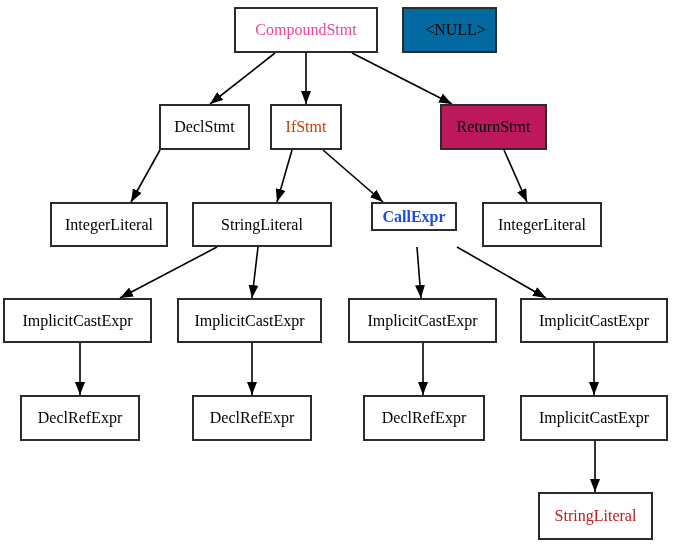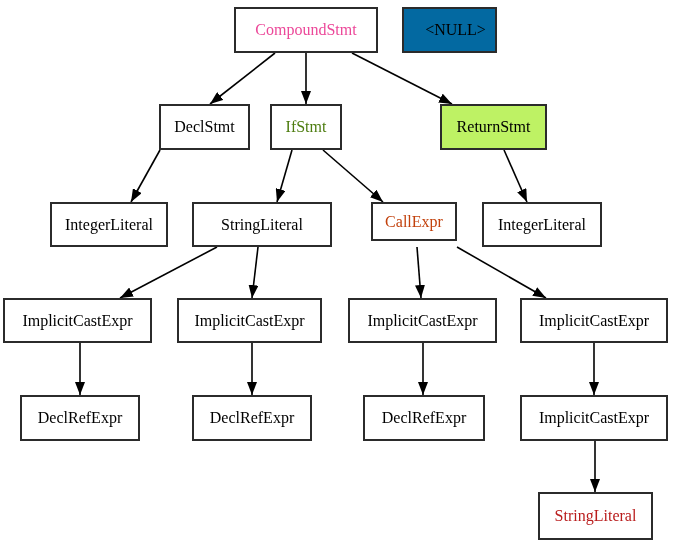--- a/index.html
+++ b/index.html
@@ -63,25 +63,25 @@
         <line x1="252" y1="343" x2="252" y2="395" stroke="#000000" stroke-width="1.6" marker-end="url(#arrowhead)"></line>
         <line x1="423" y1="343" x2="423" y2="395" stroke="#000000" stroke-width="1.6" marker-end="url(#arrowhead)"></line>
         <line x1="594" y1="343" x2="594" y2="395" stroke="#000000" stroke-width="1.6" marker-end="url(#arrowhead)"></line>
         <line x1="595" y1="441" x2="595" y2="492" stroke="#000000" stroke-width="1.6" marker-end="url(#arrowhead)"></line>
       </g>
   </svg>
   <div id="nodes">
       <div class="node" style="left: 234px; top: 7px; width: 144px; height: 46px; border-color: rgb(43, 43, 43); background: rgb(255, 255, 255); color: #ec4899;">CompoundStmt</div>
       <div class="node" style="left: 402px; top: 7px; width: 95px; height: 46px; border-color: rgb(43, 43, 43); background: #0369a1; color: rgb(0, 0, 0); padding-left: 12px;">&lt;NULL&gt;</div>
       <div class="node" style="left: 132px; top: 104px; width: 91px; height: 46px; border-color: rgb(43, 43, 43); background: rgb(255, 255, 255); color: rgb(0, 0, 0); margin-left: 27px;">DeclStmt</div>
-      <div class="node" style="left: 270px; top: 104px; width: 72px; height: 46px; border-color: rgb(43, 43, 43); background: rgb(255, 255, 255); color: #4d7c0f;">IfStmt</div>
-      <div class="node" style="left: 440px; top: 104px; width: 107px; height: 46px; border-color: rgb(43, 43, 43); background: #bef264; color: rgb(0, 0, 0);">ReturnStmt</div>
+      <div class="node" style="left: 270px; top: 104px; width: 72px; height: 46px; border-color: rgb(43, 43, 43); background: rgb(255, 255, 255); color: #c2410c;">IfStmt</div>
+      <div class="node" style="left: 440px; top: 104px; width: 107px; height: 46px; border-color: rgb(43, 43, 43); background: #be185d; color: rgb(0, 0, 0);">ReturnStmt</div>
       <div class="node" style="left: 50px; top: 202px; width: 118px; height: 45px; border-color: rgb(43, 43, 43); background: rgb(255, 255, 255); color: rgb(0, 0, 0);">IntegerLiteral</div>
       <div class="node" style="left: 192px; top: 202px; width: 140px; height: 45px; border-color: rgb(43, 43, 43); background: rgb(255, 255, 255); color: rgb(0, 0, 0);">StringLiteral</div>
-      <div class="node" style="left: 371px; top: 202px; width: 86px; height: 39px; border-color: rgb(43, 43, 43); background: rgb(255, 255, 255); color: #c2410c;">CallExpr</div>
+      <div class="node" style="left: 371px; top: 202px; width: 86px; height: 29px; border-color: rgb(43, 43, 43); background: rgb(255, 255, 255); color: #1d4ed8; font-weight: bold;">CallExpr</div>
       <div class="node" style="left: 482px; top: 202px; width: 120px; height: 45px; border-color: rgb(43, 43, 43); background: rgb(255, 255, 255); color: rgb(0, 0, 0);">IntegerLiteral</div>
       <div class="node" style="left: 3px; top: 298px; width: 149px; height: 45px; border-color: rgb(43, 43, 43); background: rgb(255, 255, 255); color: rgb(0, 0, 0);">ImplicitCastExpr</div>
       <div class="node" style="left: 177px; top: 298px; width: 145px; height: 45px; border-color: rgb(43, 43, 43); background: rgb(255, 255, 255); color: rgb(0, 0, 0);">ImplicitCastExpr</div>
       <div class="node" style="left: 348px; top: 298px; width: 149px; height: 45px; border-color: rgb(43, 43, 43); background: rgb(255, 255, 255); color: rgb(0, 0, 0);">ImplicitCastExpr</div>
       <div class="node" style="left: 520px; top: 298px; width: 148px; height: 45px; border-color: rgb(43, 43, 43); background: rgb(255, 255, 255); color: rgb(0, 0, 0);">ImplicitCastExpr</div>
       <div class="node" style="left: 20px; top: 395px; width: 120px; height: 46px; border-color: rgb(43, 43, 43); background: rgb(255, 255, 255); color: rgb(0, 0, 0);">DeclRefExpr</div>
       <div class="node" style="left: 192px; top: 395px; width: 120px; height: 46px; border-color: rgb(43, 43, 43); background: rgb(255, 255, 255); color: rgb(0, 0, 0);">DeclRefExpr</div>
       <div class="node" style="left: 363px; top: 395px; width: 122px; height: 46px; border-color: rgb(43, 43, 43); background: rgb(255, 255, 255); color: rgb(0, 0, 0);">DeclRefExpr</div>
       <div class="node" style="left: 520px; top: 395px; width: 148px; height: 46px; border-color: rgb(43, 43, 43); background: rgb(255, 255, 255); color: rgb(0, 0, 0);">ImplicitCastExpr</div>
       <div class="node" style="left: 538px; top: 492px; width: 115px; height: 48px; border-color: rgb(43, 43, 43); background: rgb(255, 255, 255); color: #b91c1c;">StringLiteral</div>

